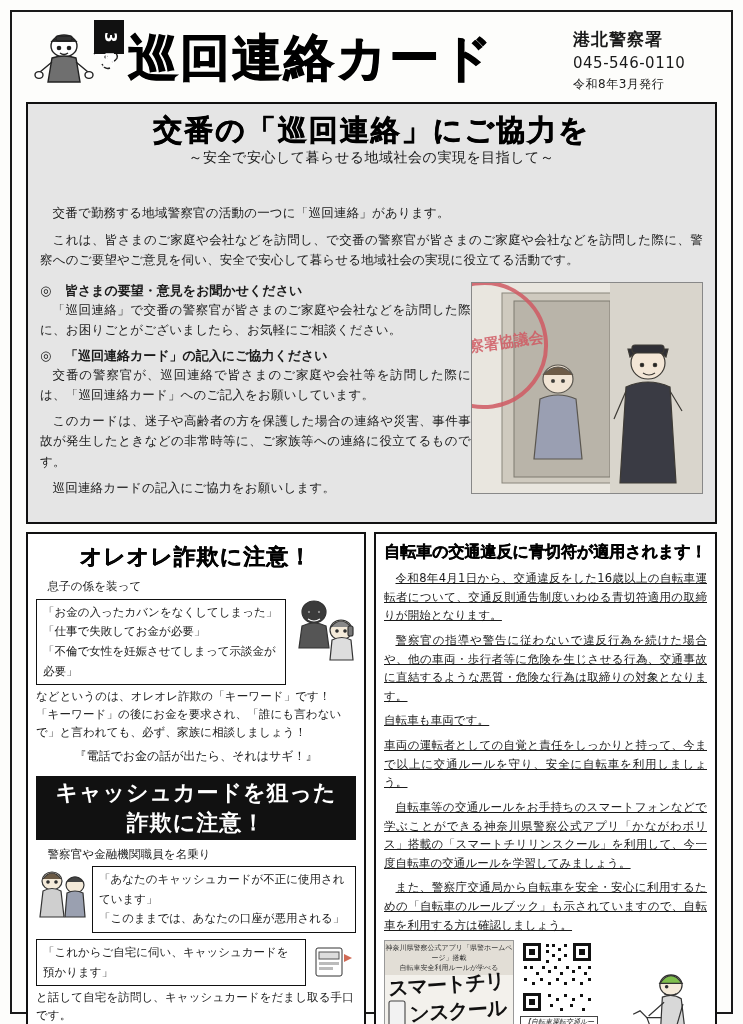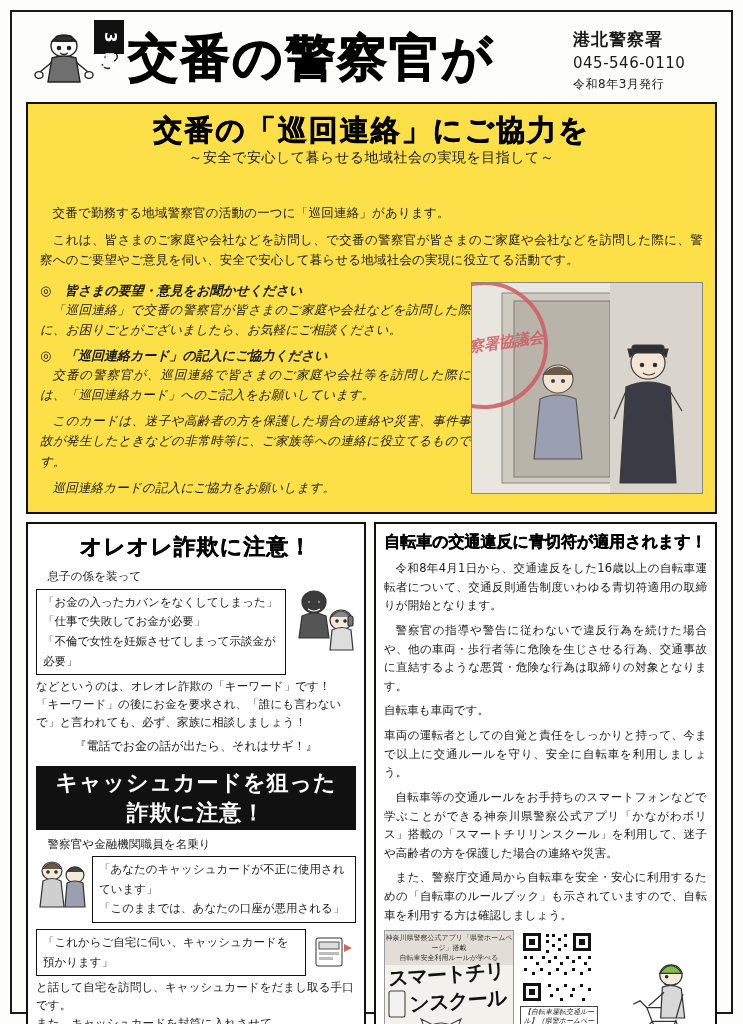--- a/index.html
+++ b/index.html
@@ -70,23 +70,23 @@
     min-width:140px;
   }
   .station-name{font-size:17px;font-weight:bold;letter-spacing:1px;}
   .station-tel{font-size:15px;margin-top:3px;letter-spacing:0.5px;}
   .station-date{font-size:12px;margin-top:4px;letter-spacing:0.5px;}
 
   
   .main-box{
     border:2px solid #111;
     margin-top:4px;
-    padding:8px 12px 8px 12px;
+    padding:8px 12px 18px 12px;
     position:relative;
-    background:#fde047;
+    background:#e5e5e5;
   }
   .main-title{
     text-align:center;
     font-family:"DejaVu Sans", sans-serif;
     font-weight:bold;
     font-size:29px;
     letter-spacing:2px;
     line-height:1.15;
     color:#000;
     margin:2px 0 2px 0;
@@ -108,21 +108,21 @@
     margin-top:36px;
   }
   .para{margin:0 0 6px 0;}
   .item-head{
     font-family:"DejaVu Sans", sans-serif;
     font-size:13px;
     font-weight:bold;
     margin-top:6px;
   }
   .indent{ text-indent:1em; }
-  .main-flex{display:flex;font-style:italic;}
+  .main-flex{display:flex;}
   .main-left{flex:1 1 auto;}
   .photo{
     flex:0 0 230px;
     position:relative;
     height:210px;
     margin-top:6px;
     border:1px solid #888;
     background:#efece6;
     overflow:hidden;
   }
@@ -184,20 +184,21 @@
     font-family:"DejaVu Sans", sans-serif;
     font-size:12px;
     margin-top:6px;
   }
   .right-body{
     font-family:"DejaVu Sans", sans-serif;
     font-size:11.5px;
     line-height:1.62;
     text-align:justify;
     letter-spacing:0.1px;
+    text-decoration:underline;
   }
   .right-body p{margin:0 0 6px 0;text-indent:1em;}
   .media-row{display:flex;gap:6px;margin-top:6px;align-items:flex-start;}
   .poster{
     flex:0 0 128px;height:152px;
     border:1px solid #999;
     background:#f3f1ec;
     position:relative;overflow:hidden;
     font-family:"DejaVu Sans", sans-serif;
   }
@@ -248,21 +249,21 @@
             <ellipse cx="59" cy="51" rx="4" ry="3.4" fill="#fff"></ellipse>
             <path d="M64 30 q6 -8 12 -2 q5 -6 10 1 q4 6 -4 9" fill="#fff"></path>
             <path d="M72 40 q3 6 8 4"></path>
             <circle cx="76" cy="33" r="1" fill="#222"></circle>
           </g>
         </svg>
         <div class="month-badge">3月</div>
       </div>
 
       <div class="masthead">
-        <div class="masthead-title">交番の警察官が</div>
+        <div class="masthead-title">巡回連絡カード</div>
       </div>
 
       <div class="station-block">
         <div class="station-name">港北警察署</div>
         <div class="station-tel">045-546-0110</div>
         <div class="station-date">令和8年3月発行</div>
       </div>
     </div>
 
     <div class="main-box">
@@ -431,21 +432,21 @@
 
       <div class="col col-right">
         <div class="col-inner">
           <div class="sec-title" style="font-size:16px;letter-spacing:0px">自転車の交通違反に青切符が適用されます！</div>
 
           <div class="right-body">
             <p>令和8年4月1日から、交通違反をした16歳以上の自転車運転者について、交通反則通告制度いわゆる青切符適用の取締りが開始となります。</p>
             <p>警察官の指導や警告に従わないで違反行為を続けた場合や、他の車両・歩行者等に危険を生じさせる行為、交通事故に直結するような悪質・危険な行為は取締りの対象となります。</p>
             <p style="text-indent:0">自転車も車両です。</p>
             <p style="text-indent:0">車両の運転者としての自覚と責任をしっかりと持って、今まで以上に交通ルールを守り、安全に自転車を利用しましょう。</p>
-            <p>自転車等の交通ルールをお手持ちのスマートフォンなどで学ぶことができる神奈川県警察公式アプリ「かながわポリス」搭載の「スマートチリリンスクール」を利用して、迷子や高齢者の方を保護した場合の連絡や災害。</p>
+            <p>自転車等の交通ルールをお手持ちのスマートフォンなどで学ぶことができる神奈川県警察公式アプリ「かながわポリス」搭載の「スマートチリリンスクール」を利用して、今一度自転車の交通ルールを学習してみましょう。</p>
             <p>また、警察庁交通局から自転車を安全・安心に利用するための「自転車のルールブック」も示されていますので、自転車を利用する方は確認しましょう。</p>
           </div>
 
           <div class="media-row">
             <div class="poster">
               <div class="poster-top">
                 <div>神奈川県警察公式アプリ「県警ホームページ」搭載</div>
                 <div>自転車安全利用ルールが学べる</div>
               </div>
               <div class="poster-title">スマートチリリンスクール</div>

